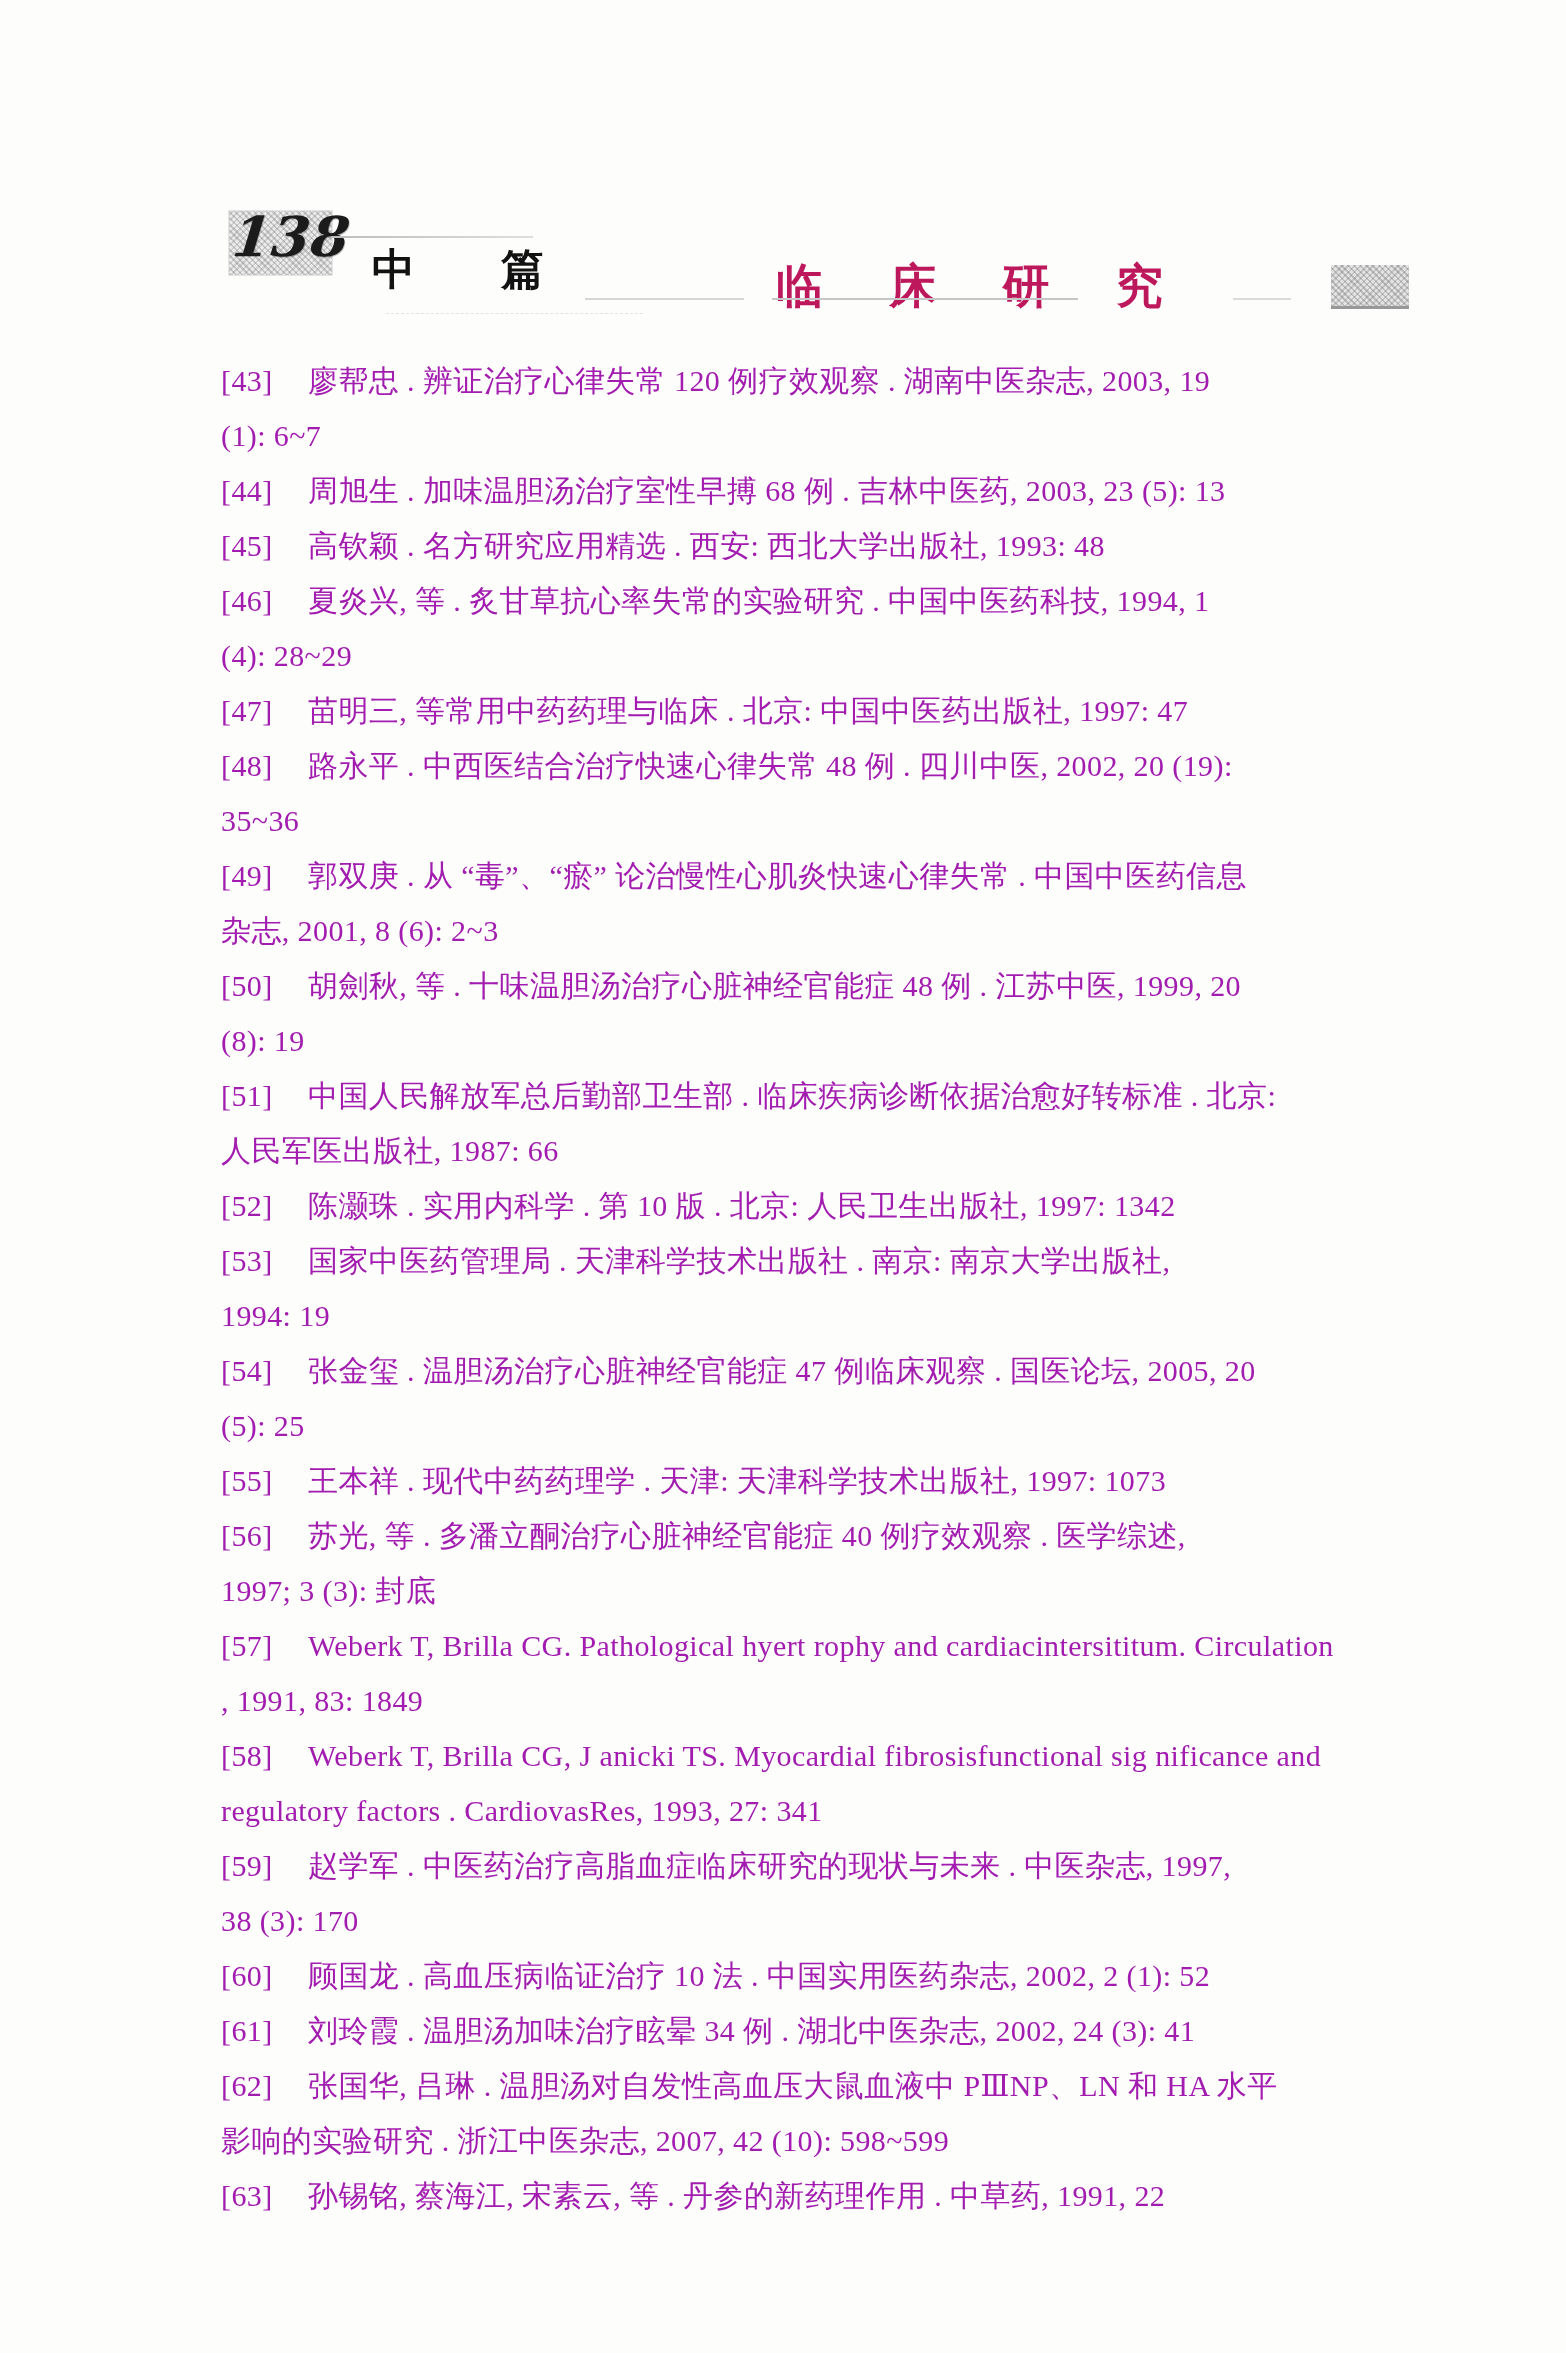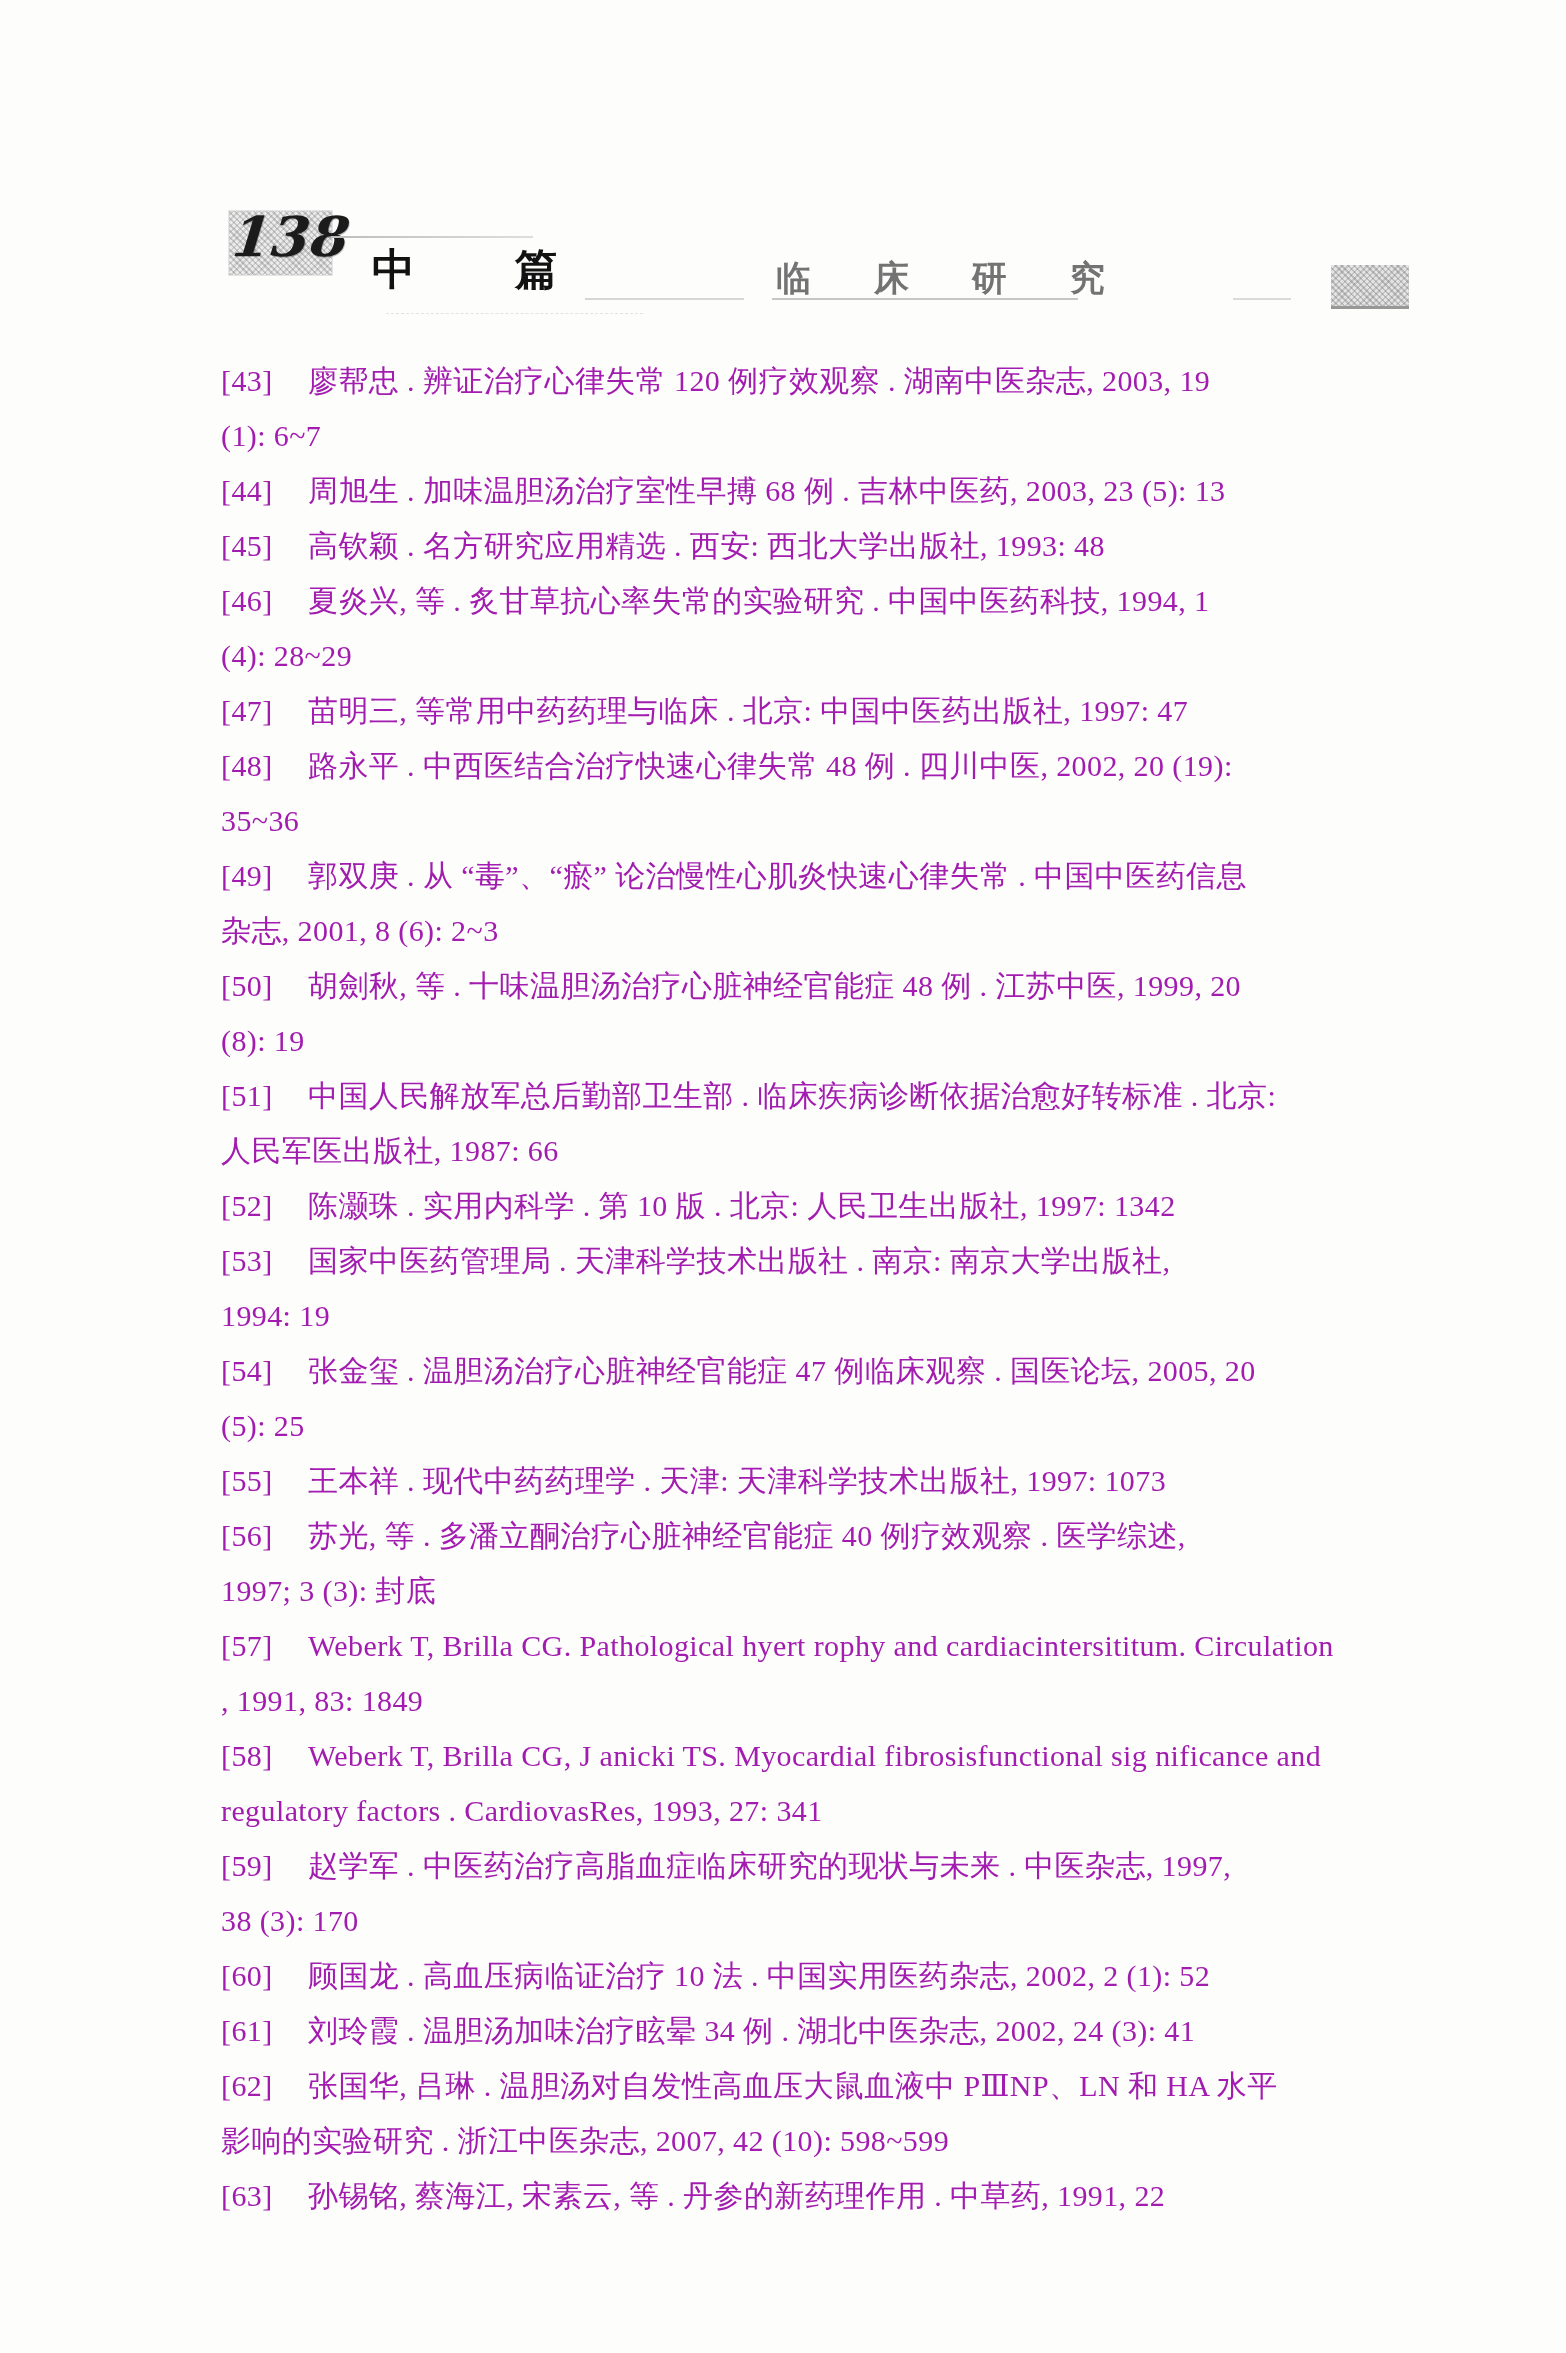--- a/index.html
+++ b/index.html
@@ -49,44 +49,44 @@
     left: 331px;
     top: 236px;
     width: 202px;
     height: 1.8px;
     background: linear-gradient(to right, #bdbdbd, #dedede);
   }
   .section-label {
     position: absolute;
     left: 372px;
     top: 241px;
-    font-family: Liberation Mono, monospace;
+    font-family: Liberation Sans, sans-serif;
     font-size: 43px;
     font-weight: bold;
     letter-spacing: 37px;
     color: #121212;
     white-space: nowrap;
   }
   .section-underline {
     position: absolute;
     left: 386px;
     top: 312px;
     width: 257px;
     height: 0.9px;
     border-bottom: 1.8px dashed #e3e3e3;
   }
   .running-title {
     position: absolute;
     left: 776px;
     top: 255px;
     font-family: "Liberation Sans", sans-serif;
-    font-size: 35px;
+    font-size: 47px;
     font-weight: bold;
     letter-spacing: 26.6px;
-    color: #737373;
+    color: #be185d;
     white-space: nowrap;
   }
   .header-rule-seg { position: absolute; height: 1.8px; background: #cbcbcb; top: 298px; }
   .seg-a { left: 585px;  width: 159px; background: #d6d6d6; }
   .seg-b { left: 772px;  width: 306px; background: #c6c6c6; }
   .seg-c { left: 1233px; width: 58px;  background: #dadada; }
   .corner-mark {
     position: absolute;
     left: 1331px;
     top: 265px;

